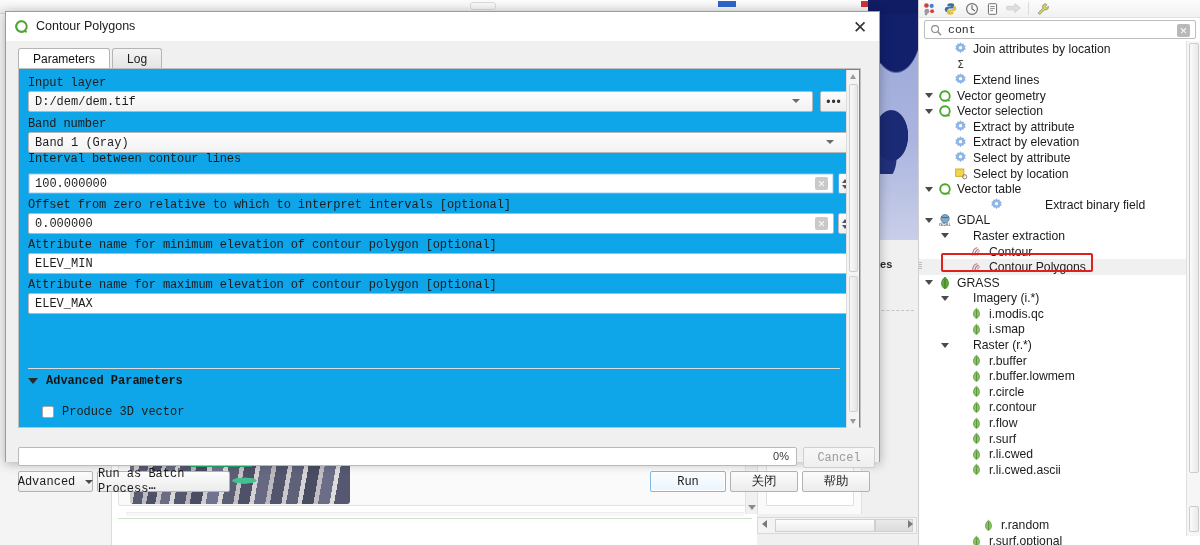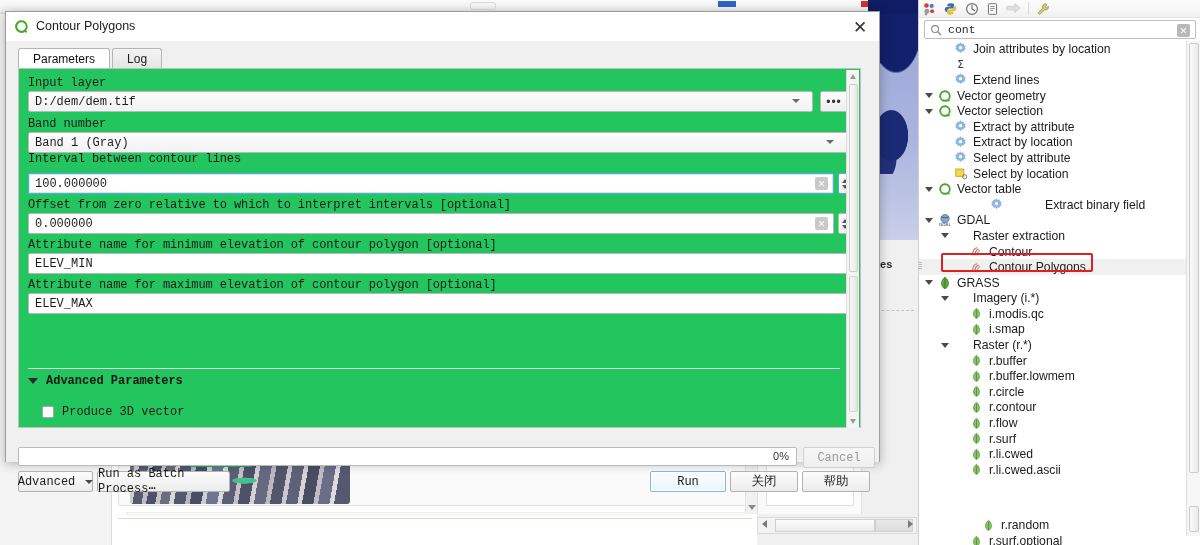--- a/index.html
+++ b/index.html
@@ -185,21 +185,21 @@
     height: 21px; padding: 0 14px; font-size: 12px; color: #1d1d1d;
     display: flex; align-items: center;
     border: 1px solid #b5b5b5; border-bottom: none;
     border-radius: 3px 3px 0 0; margin-right: 2px;
     background: linear-gradient(#f4f4f4, #e4e4e4);
     cursor: pointer;
   }
   .tab.active { background: #ffffff; color: #111; }
   .tabpanel {
     position: absolute; left: 12px; top: 27px; width: 843px; height: 360px;
-    background: #22c55e; border: 1px solid #c0c0c0;
+    background: #0ea5e9; border: 1px solid #c0c0c0;
   }
 
   .scrollarea {
     position: absolute; left: 1px; top: 1px; width: 828px; height: 358px;
     overflow: hidden;
   }
   .field-label {
     position: absolute; left: 8px; font-size: 12px; color: #1c1c1c;
     font-family: "Liberation Mono", monospace;
     letter-spacing: -.1px;
@@ -626,21 +626,21 @@
           <span>Extract by attribute</span>
         </div>
         <div class="trow" style="padding-left: 22px;">
           <span class="tw blank"></span>
           <span class="ticon">
             <svg width="13" height="13" viewBox="0 0 16 16">
               <path d="M8 .8l1.1 2 2.2-.6.5 2.2 2.2.6-1.2 1.9 1.2 1.9-2.2.6-.5 2.2-2.2-.6L8 13.2l-1.1-2.2-2.2.6-.5-2.2-2.2-.6L3.2 6.9 2 5l2.2-.6.5-2.2 2.2.6z" fill="#8fb6e8" stroke="#6f9ed6" stroke-width=".6"></path>
               <circle cx="8" cy="7" r="2" fill="#fff"></circle>
             </svg>
           </span>
-          <span>Extract by location</span>
+          <span>Extract by elevation</span>
         </div>
         <div class="trow" style="padding-left: 22px;">
           <span class="tw blank"></span>
           <span class="ticon">
             <svg width="13" height="13" viewBox="0 0 16 16">
               <path d="M8 .8l1.1 2 2.2-.6.5 2.2 2.2.6-1.2 1.9 1.2 1.9-2.2.6-.5 2.2-2.2-.6L8 13.2l-1.1-2.2-2.2.6-.5-2.2-2.2-.6L3.2 6.9 2 5l2.2-.6.5-2.2 2.2.6z" fill="#8fb6e8" stroke="#6f9ed6" stroke-width=".6"></path>
               <circle cx="8" cy="7" r="2" fill="#fff"></circle>
             </svg>
           </span>
           <span>Select by attribute</span>

